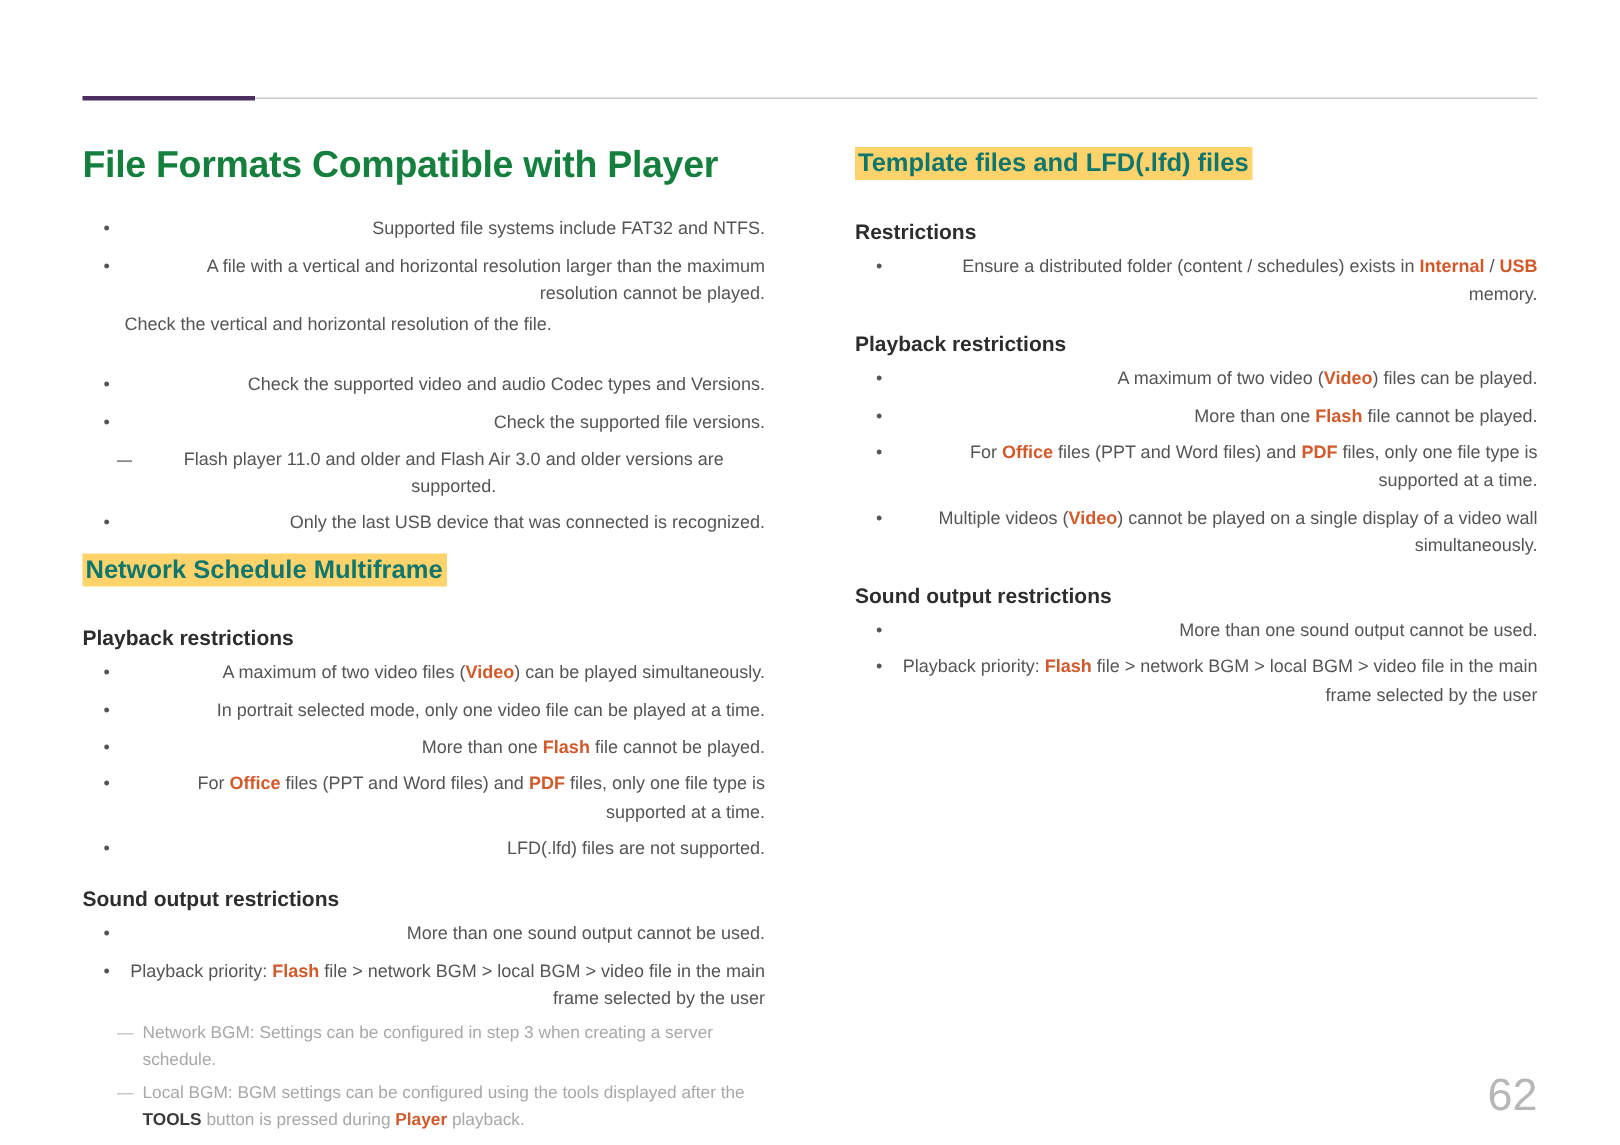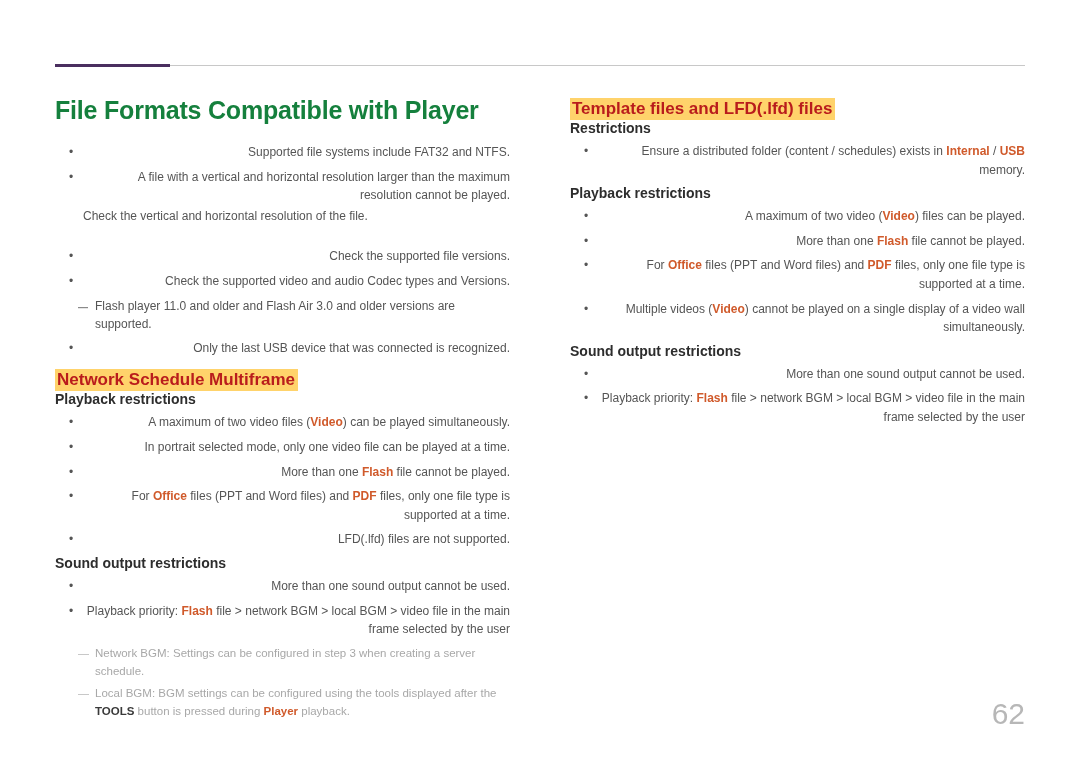--- a/index.html
+++ b/index.html
@@ -13,58 +13,59 @@
     padding: 60px 55px 30px 55px;
   }
   .top-rule { position:absolute; left:55px; right:55px; top:65px; height:1px; background:#c8c8c8; }
   .top-accent { position:absolute; left:55px; top:64px; width:115px; height:3px; background:#4a2f5f; }
   .cols { display:flex; gap:60px; margin-top:36px; }
   .col { flex:1; min-width:0; }
   h1.page-title { font-size:25px; font-weight:600; color:#15803d; margin-bottom:18px; letter-spacing:-0.2px; }
   .sec-hd {
     display:inline-block;
     background:#ffd36b;
-    color:#b91c1c;
+    color:#0f766e;
     font-size:17px;
     font-weight:600;
     padding:1px 3px 1px 2px;
     margin-top:6px;
+    margin-bottom:10px;
   }
-  .sub-hd { font-size:14px; font-weight:700; color:#2d2d2d; margin-top:0; margin-bottom:6px; }
+  .sub-hd { font-size:14px; font-weight:700; color:#2d2d2d; margin-top:16px; margin-bottom:6px; }
   ul.b, ul.s, ul.t { list-style:none; padding-left:0; }
   ul.b > li { position:relative; padding-left:28px; font-size:12px; line-height:1.55; color:#555; margin-bottom:6px;text-align:right; }
   ul.b > li::before { content:"•"; position:absolute; left:14px; top:0; color:#555; }
   ul.s { margin-top:4px; }
-  ul.s > li { position:relative; padding-left:40px; font-size:12px; line-height:1.55; color:#555; margin-bottom:5px; }
+  ul.s > li { position:relative; padding-left:40px; font-size:12px; line-height:1.55; color:#555; margin-bottom:5px;text-align:center; }
   ul.s > li::before { content:"‒"; position:absolute; left:23px; top:0; color:#8a8a8a; font-size:18px; line-height:1; }
   ul.t { margin-top:4px; }
   ul.t > li { position:relative; padding-left:40px; font-size:11.5px; line-height:1.55; color:#a8a8a8; margin-bottom:5px; }
   ul.t > li::before { content:"―"; position:absolute; left:23px; top:0; color:#b8b8b8; font-size:11px; }
   .continuation { padding-left:28px; font-size:12px; line-height:1.55; color:#555; margin-top:-4px; margin-bottom:22px; }
   .em-orange { color:#d05a2b; font-weight:700; }
   .em-bold { font-weight:700; color:#3a3a3a; }
-  .page-no { position:absolute; right:55px; bottom:32px; font-size:30px; color:#b7b7b7; font-weight:300; }
+  .page-no { position:absolute; right:55px; bottom:15px; font-size:30px; color:#b7b7b7; font-weight:300; }
 </style>
 </head>
 <body>
 
 <div class="top-rule"></div>
 <div class="top-accent"></div>
 
 <div class="cols">
 
   <div class="col">
     <h1 class="page-title">File Formats Compatible with Player</h1>
 
     <ul class="b">
         <li>Supported file systems include FAT32 and NTFS.</li>
         <li>A file with a vertical and horizontal resolution larger than the maximum resolution cannot be played.</li>
         <div class="continuation">Check the vertical and horizontal resolution of the file.</div>
+        <li>Check the supported video and audio Codec types and Versions.</li>
         <li>Check the supported file versions.</li>
-        <li>Check the supported video and audio Codec types and Versions.</li>
         <ul class="s">
           <li>Flash player 11.0 and older and Flash Air 3.0 and older versions are supported.</li>
         </ul>
         <li>Only the last USB device that was connected is recognized.</li>
       </ul>
 
     <div class="sec-hd">Network Schedule Multiframe</div>
 
     <div class="sub-hd">Playback restrictions</div>
     <ul class="b">

